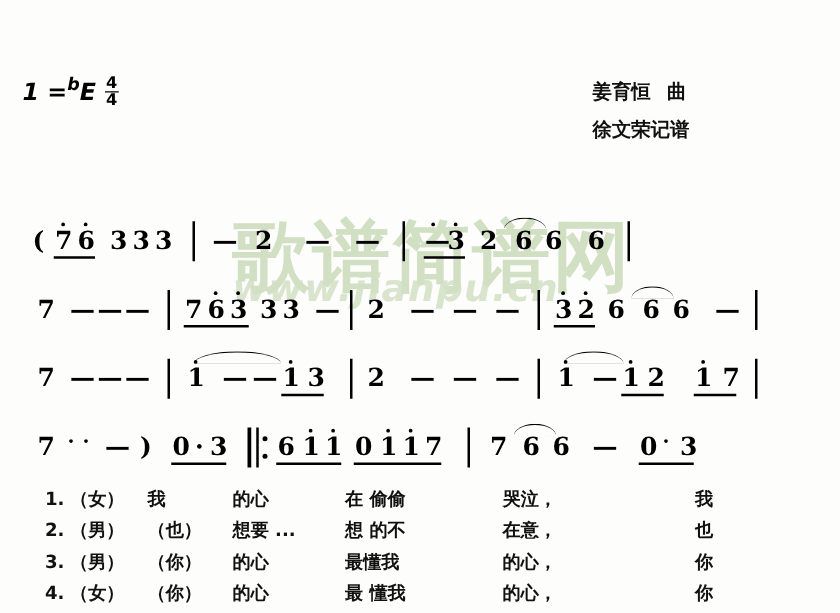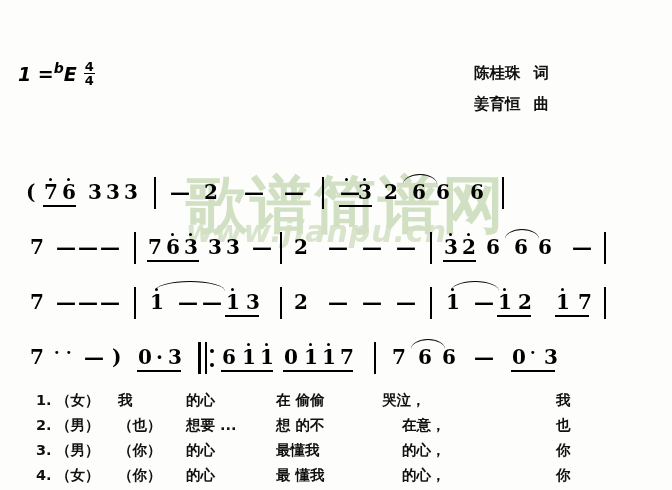--- a/index.html
+++ b/index.html
@@ -203,22 +203,22 @@
       <span class="flat">b</span>
       <span>E</span>
     <span class="meter">
       <span class="num">4</span>
       <span class="den">4</span>
     </span>
   </div>
 
 
   <div class="credits">
-    <div><span>陈桂珠</span><span class="gap"></span><span>词</span></div>
     <div><span>姜育恒</span><span class="gap"></span><span>曲</span></div>
+    <div><span>徐文荣记谱</span></div>
   </div>
 
   <div class="stave" style="top:180px;">
 
     <div class="note" style="left:4px; top:0px;">(</div>
     <div class="note" style="left:22px; top:0px;">7</div>
     <div class="note" style="left:40px; top:0px;">6</div>
     <div class="beam" style="left:21px; top:25px; width:33px;"></div>
     <div class="dotabove" style="left:27px; top:-2px;"></div>
     <div class="dotabove" style="left:45px; top:-2px;"></div>
@@ -385,21 +385,21 @@
   </div>
 
   <div class="lyrics">
 
     <div class="lyric-row">
       <span class="lyric-cell" style="left:0px;">1.</span>
       <span class="lyric-cell" style="left:20px;">（女）</span>
       <span class="lyric-cell" style="left:82px;">我</span>
       <span class="lyric-cell" style="left:150px;">的心</span>
       <span class="lyric-cell" style="left:240px;">在 偷偷</span>
-      <span class="lyric-cell" style="left:346px;">哭泣，</span>
+      <span class="lyric-cell" style="left:366px;">哭泣，</span>
       <span class="lyric-cell" style="left:520px;">我</span>
     </div>
 
     <div class="lyric-row">
       <span class="lyric-cell" style="left:0px;">2.</span>
       <span class="lyric-cell" style="left:20px;">（男）</span>
       <span class="lyric-cell" style="left:82px;">（也）</span>
       <span class="lyric-cell" style="left:150px;">想要 ...</span>
       <span class="lyric-cell" style="left:240px;">想 的不</span>
       <span class="lyric-cell" style="left:366px;">在意，</span>

